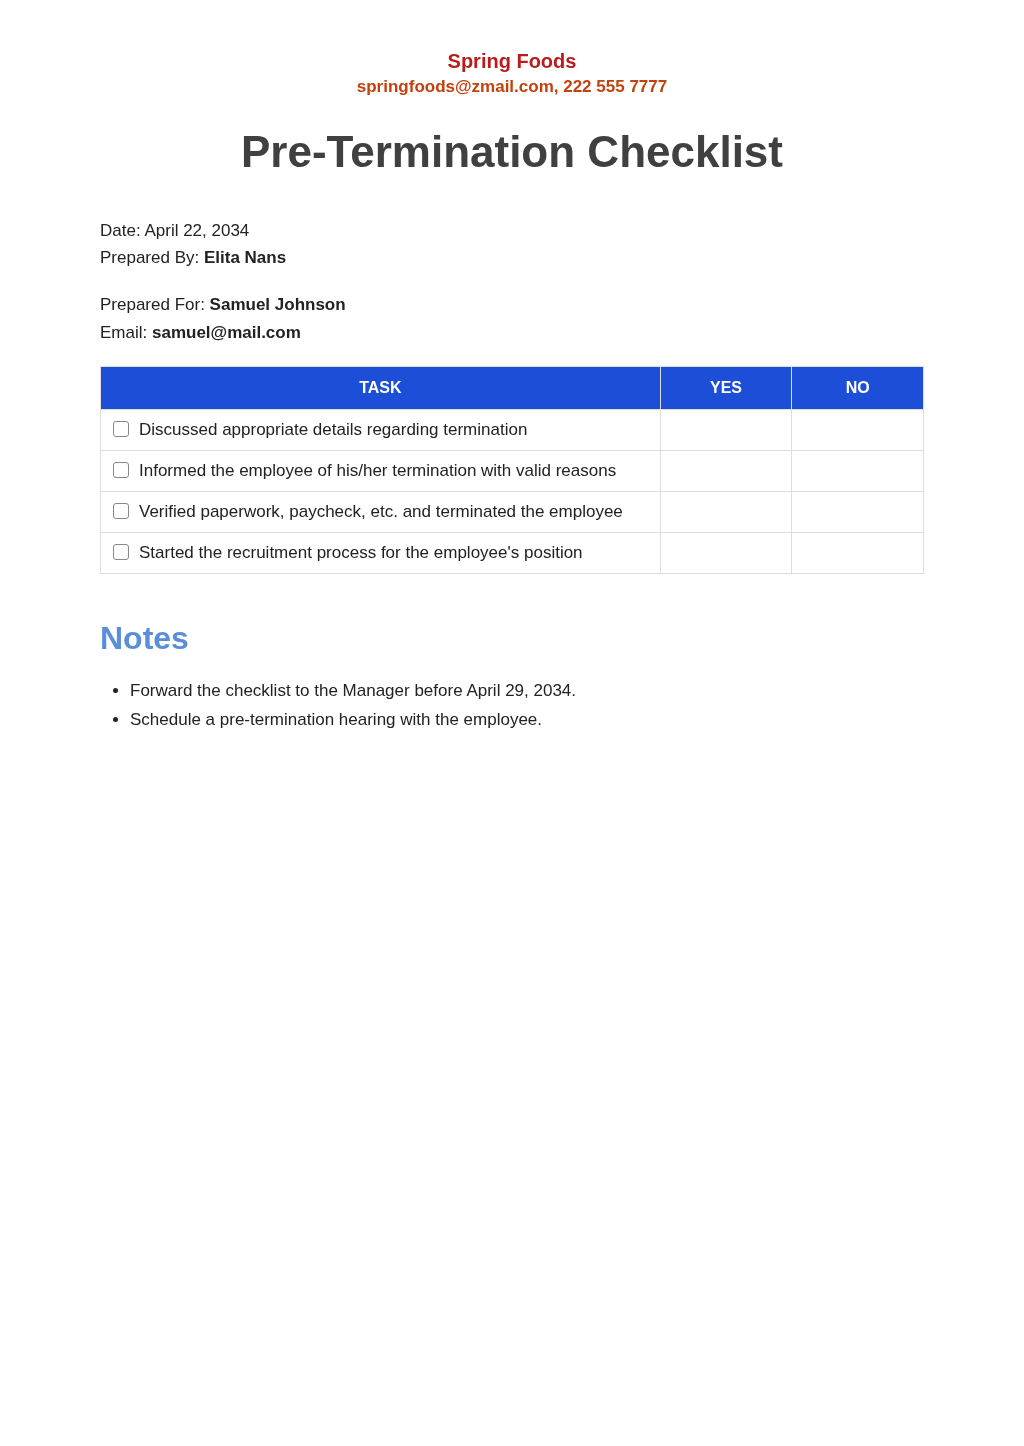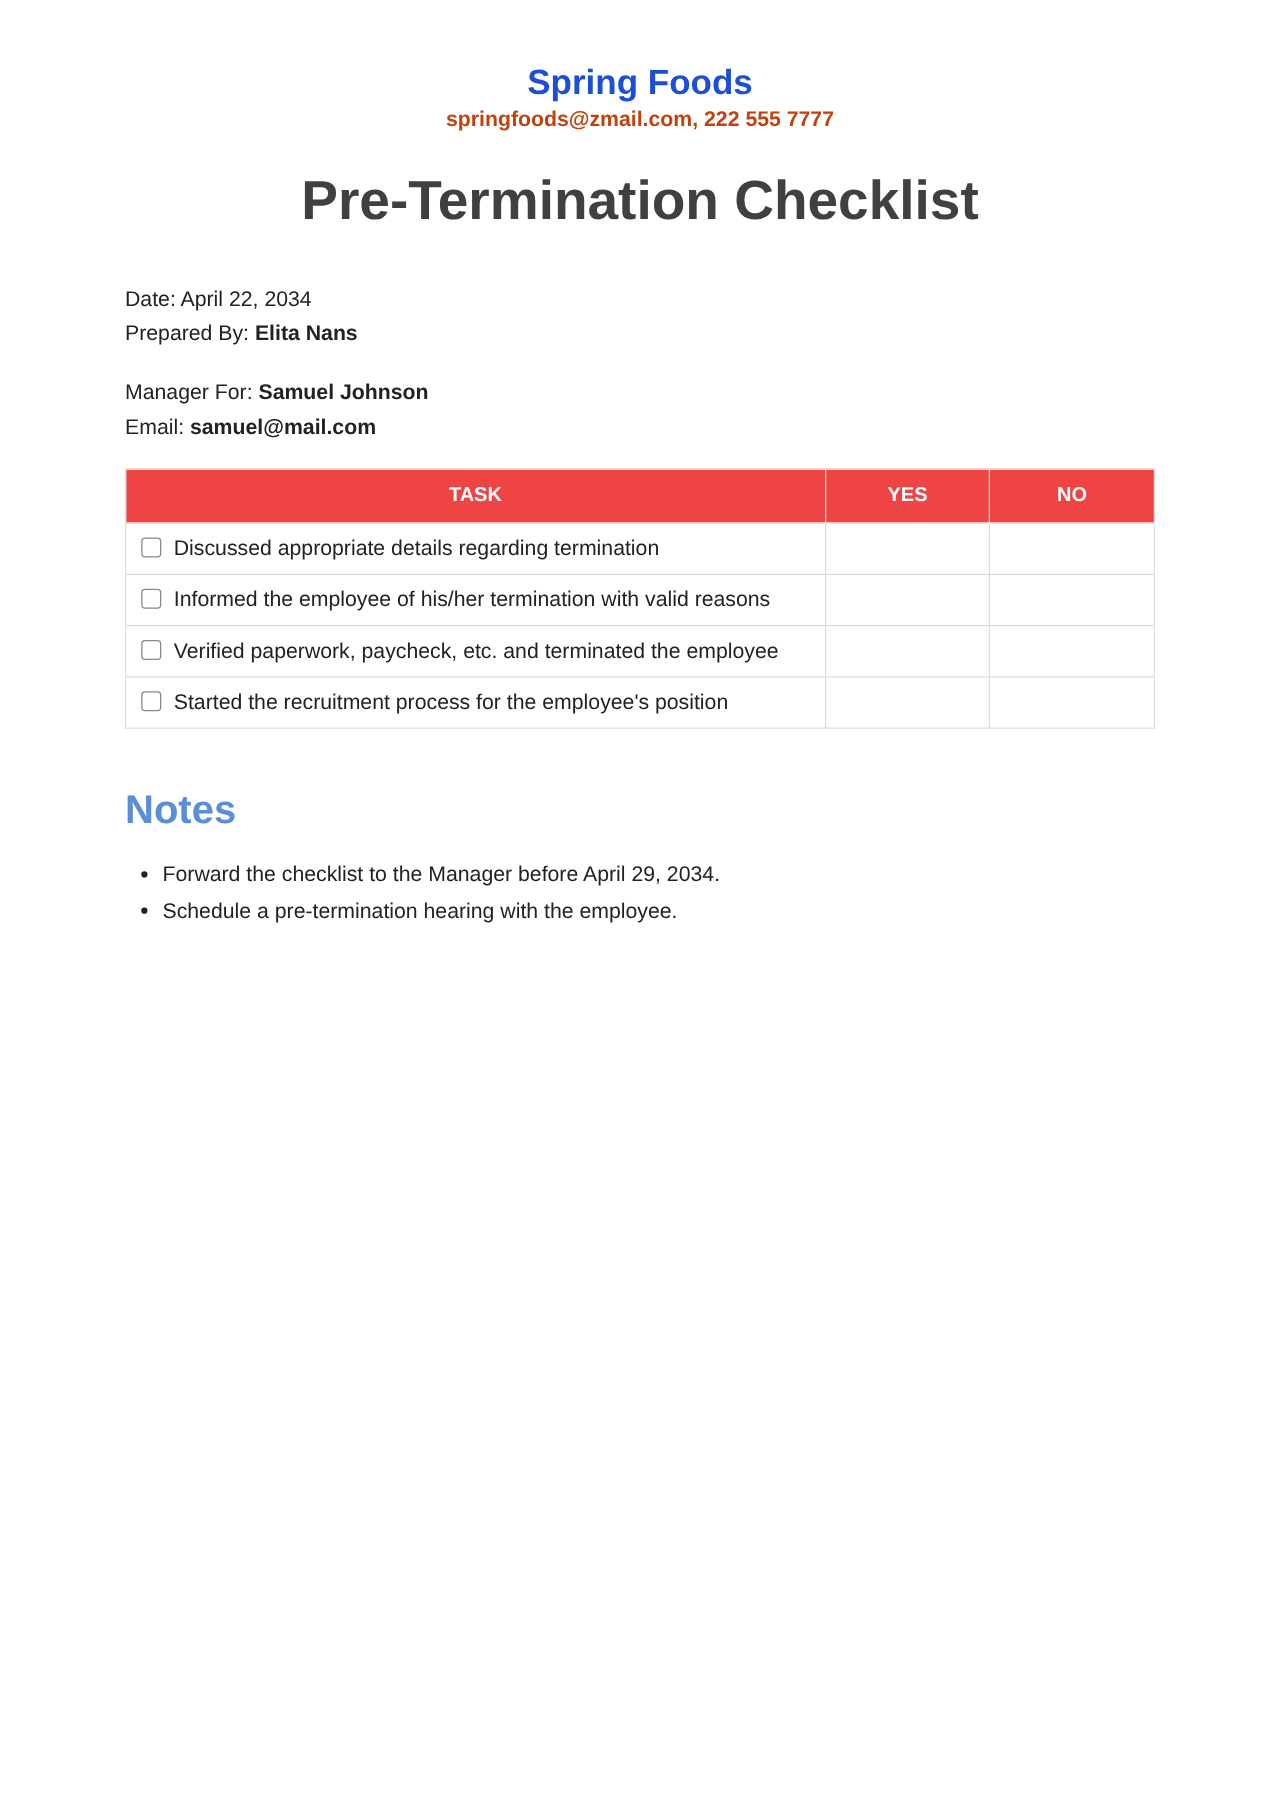--- a/index.html
+++ b/index.html
@@ -13,23 +13,23 @@
     width: 1024px;
     height: 1446px;
     padding: 50px 100px;
     color: #222;
   }
   .header {
     text-align: center;
     margin-bottom: 30px;
   }
   .company-name {
-    color: #1d4ed8;
+    color: #b91c1c;
     font-weight: bold;
-    font-size: 28px;
+    font-size: 20px;
     margin-bottom: 4px;
   }
   .contact {
     font-weight: bold;
     font-size: 17px;
     color: #c2410c;
   }
   .title {
     text-align: center;
     color: #404040;
@@ -47,21 +47,21 @@
   }
   .meta-block {
     margin-bottom: 20px;
   }
   table {
     width: 100%;
     border-collapse: collapse;
     margin-top: 20px;
   }
   th {
-    background: #ef4444;
+    background: #1d4ed8;
     color: #fff;
     font-weight: bold;
     font-size: 16px;
     padding: 12px 8px;
     border: 1px solid #ddd;
     text-align: center;
   }
   th.task-col {
     width: 68%;
   }
@@ -116,21 +116,21 @@
   <div class="meta-block">
     <div>
       <span>Date: </span><span>April 22, 2034</span>
     </div>
     <div>
       <span>Prepared By: </span><span class="bold">Elita Nans</span>
     </div>
   </div>
   <div class="meta-block">
     <div>
-      <span>Manager For: </span><span class="bold">Samuel Johnson</span>
+      <span>Prepared For: </span><span class="bold">Samuel Johnson</span>
     </div>
     <div>
       <span>Email: </span><span class="bold">samuel@mail.com</span>
     </div>
   </div>
 </div>
 
 <table>
   <thead>
     <tr>

